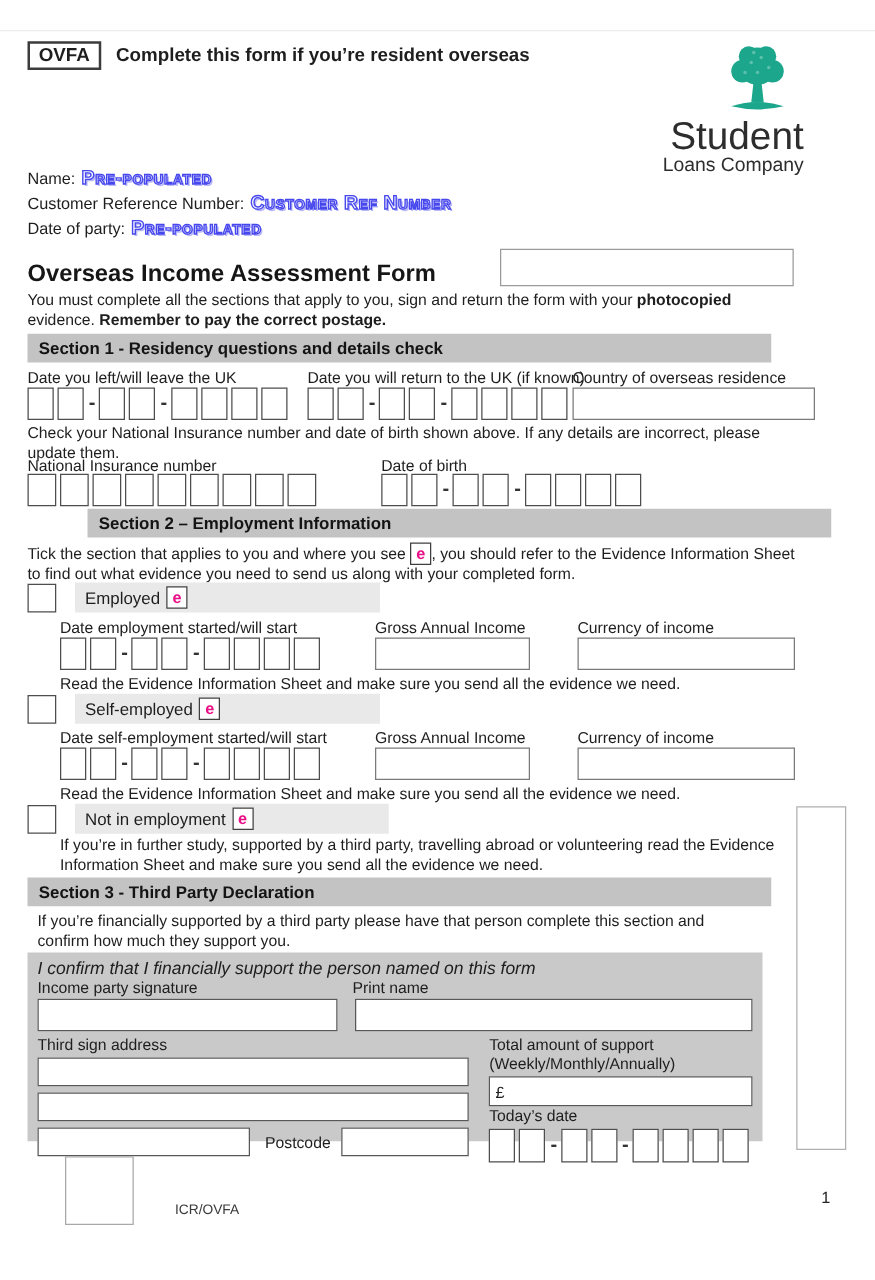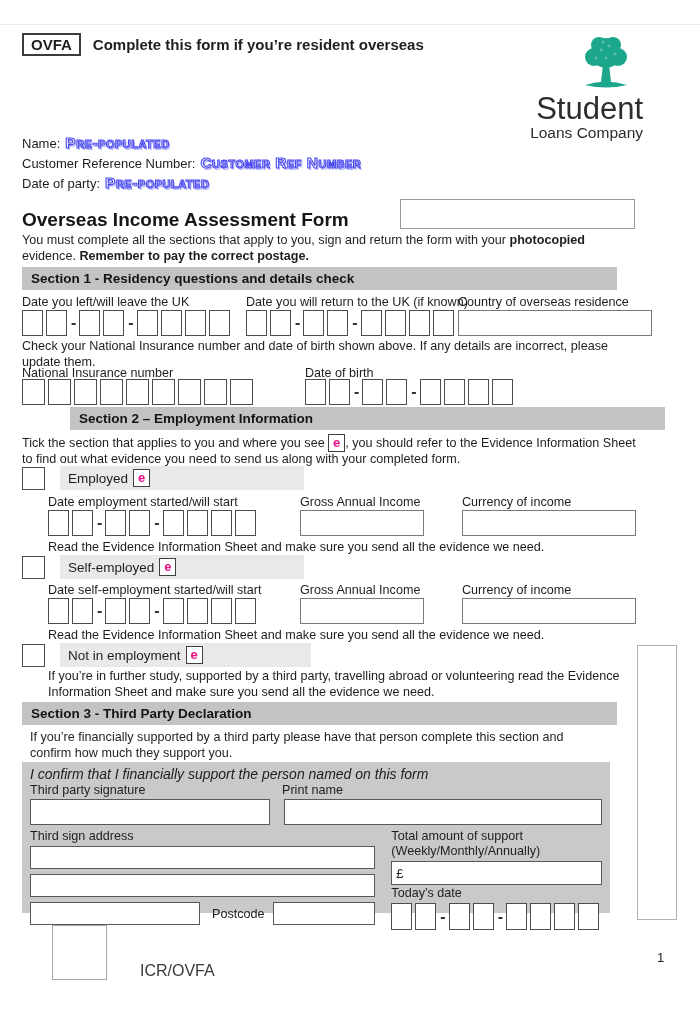--- a/index.html
+++ b/index.html
@@ -73,21 +73,21 @@
   .gb-left { width:350px; }
   .gb-right { flex:1; }
   .addr { height:23px; margin-bottom:5px; }
   .pcrow { display:flex; align-items:center; }
   .gb-right .lbl2 { font-size:12.6px; line-height:15px; }
   .gb-right .dbox { height:27px; }
   .pound-box { height:24px; margin:2px 0 1px 0; display:flex; align-items:center; padding-left:4px; font-size:13px; }
 
   .vbox { border:1.5px solid #b0b0b0; background:#fff; }
   .blbox { border:1px solid #a8a8a8; background:#fff; }
-  .foot-txt { font-size:16px; color:#3a3a3a; }
+  .foot-txt { font-size:11px; color:#3a3a3a; }
   .pgnum { font-size:13px; color:#222; }
 </style>
 </head>
 <body>
 
 <div class="page">
   <div class="top-rule"></div>
 
   <div class="abs hdr-row" style="left:22px; top:33px;justify-content:flex-end;">
     <span class="hdr-code">OVFA</span>
@@ -264,21 +264,21 @@
     </span>
   </div>
   <div class="abs body-txt" style="left:48px; top:669px; width:592px;">If you’re in further study, supported by a third party, travelling abroad or volunteering read the Evidence Information Sheet and make sure you send all the evidence we need.</div>
 
   <div class="abs sec-hdr" style="left:22px; top:702px;">Section 3 - Third Party Declaration</div>
   <div class="abs body-txt" style="left:30px; top:730px; width:578px;">If you’re financially supported by a third party please have that person complete this section and confirm how much they support you.</div>
 
   <div class="abs graybox" style="left:22px; top:762px;">
     <div class="gb-confirm">I confirm that I financially support the person named on this form</div>
     <div class="gb-lblrow">
-      <span class="w1">Third party signature</span>
+      <span class="w1">Income party signature</span>
       <span>Print name</span>
     </div>
     <div class="gb-boxrow">
       <div class="wbox" style="width:240px; height:26px;"></div>
       <div class="wbox" style="flex:1; height:26px;"></div>
     </div>
     <div class="gb-cols">
       <div class="gb-left">
         <div class="lbl" style="margin-bottom:3px;">Third sign address</div>
         <div class="wbox addr"></div>

